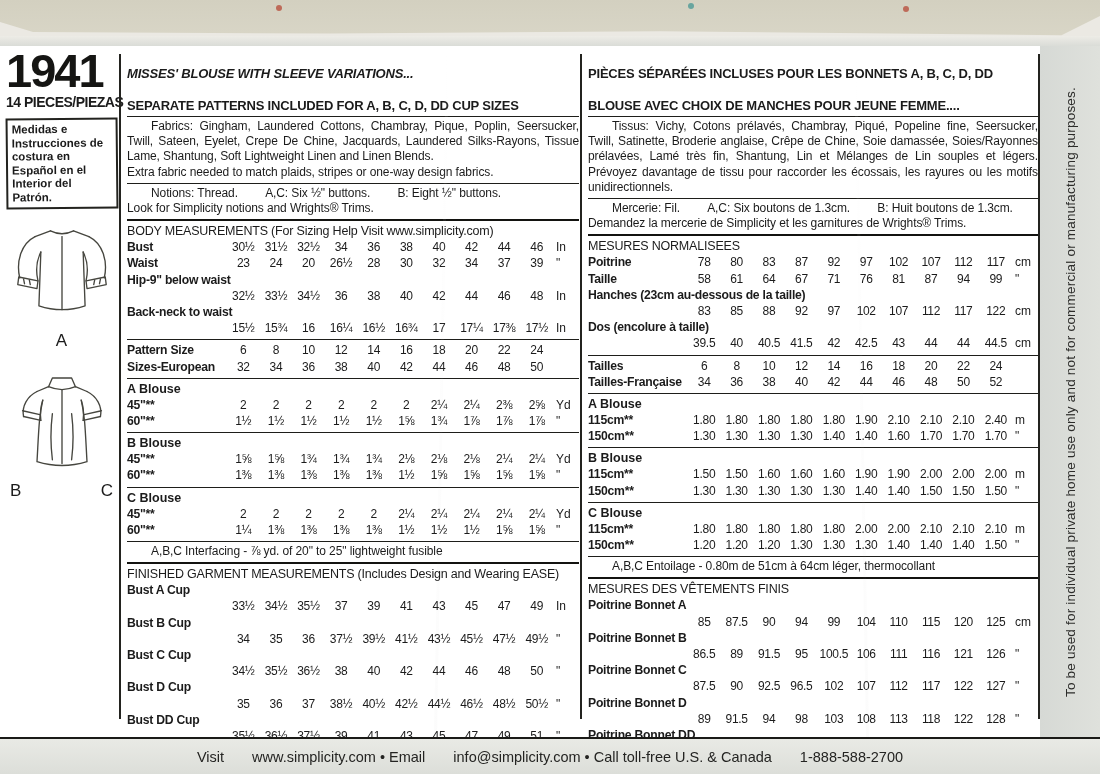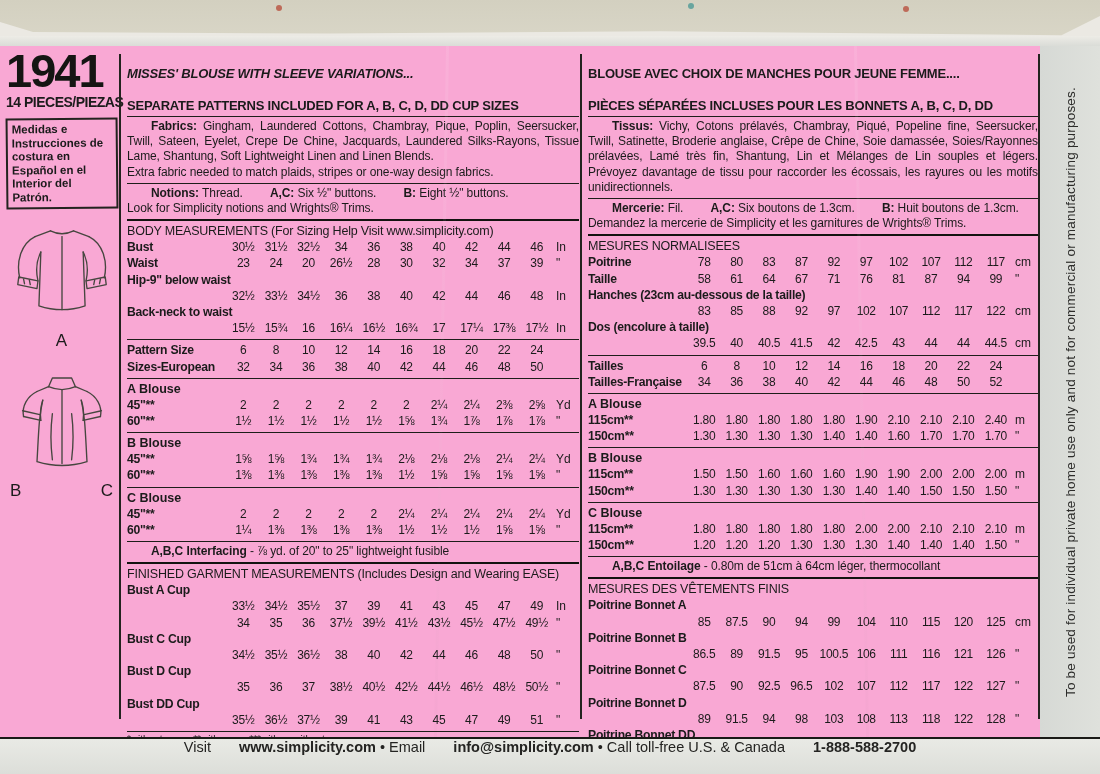--- a/index.html
+++ b/index.html
@@ -1,17 +1,17 @@
 <!DOCTYPE html>
 <html><head>
 <meta charset="utf-8">
 <style>
   html,body{margin:0;padding:0;}
   body{width:1100px;height:774px;overflow:hidden;background:#a8a9a5;font-family:"Liberation Sans",sans-serif;}
-  .envelope{position:relative;width:1100px;height:774px;background:#f9a8d4;color:#1b1b1b;}
+  .envelope{position:relative;width:1100px;height:774px;background:#ffffff;color:#1b1b1b;}
   
   .flap-zone{position:absolute;top:0;left:0;width:1100px;height:46px;background:#ebe9e3;}
   .flap{position:absolute;top:0;left:0;width:1100px;height:40px;background:linear-gradient(180deg,#d3d0c0,#d9d6c7);
         clip-path:polygon(0 0,100% 0,100% 40%,96.5% 88%,60% 78%,30% 84%,3% 80%,0 55%);}
   .flap-strip{position:absolute;top:36px;left:0;width:1100px;height:10px;background:linear-gradient(180deg,#edece6,#dadcd7);}
   .reg-dot{position:absolute;width:6px;height:6px;border-radius:50%;opacity:.8;}
   
   .content{position:absolute;top:46px;left:0;right:0;bottom:35px;}
   .vline{position:absolute;top:8px;bottom:20px;width:2px;background:#23231f;}
   .right-band{position:absolute;top:0;bottom:0;right:0;width:60px;background:linear-gradient(90deg,#d6d9d5,#dfe1dc);}
@@ -29,32 +29,32 @@
   svg.blouse path, svg.blouse line{stroke:#46463f;stroke-width:1.4;fill:none;stroke-linecap:round;stroke-linejoin:round;}
   
   .col{position:absolute;top:4px;width:452px;}
   #col-en{left:127px;} #col-fr{left:588px;width:450px;}
   .t1{font-size:13px;font-weight:800;line-height:15.5px;letter-spacing:-.2px;margin-top:16px;}
   .italic{font-style:italic;}
   .hr{border-top:1.5px solid #1e1e1a;margin:3px 0 2px 0;}
   .hr.thick{border-top:2.5px solid #131310;}
   .para{margin:0;font-size:12px;line-height:15.2px;letter-spacing:-.1px;}
   .just{text-align:justify;}
-  .seg-b{font-weight:700;padding-left:24px;}
+  .seg-b{font-weight:400;padding-left:24px;}
   .sec-title{font-size:12.5px;font-weight:400;line-height:16px;letter-spacing:-.2px;}
   .trow{display:grid;grid-template-columns:100px repeat(10,1fr) 26px;align-items:baseline;line-height:16.2px;font-size:12px;}
   .tlabel{font-weight:700;font-size:12.2px;white-space:nowrap;letter-spacing:-.25px;}
   .tlabel.full{grid-column:1/-1;}
   .tcell{text-align:center;white-space:nowrap;letter-spacing:-.3px;}
   .tunit{text-align:left;padding-left:3px;}
   .sec-header{font-weight:800;font-size:12.5px;line-height:16px;}
   .foot{font-size:10px;line-height:12px;white-space:pre;margin-top:1px;}
   
   .footer-bar{position:absolute;left:0;right:0;bottom:0;height:35px;background:linear-gradient(180deg,#e9eae5,#dcded9);
-              border-top:2px solid #1a1a17;display:flex;justify-content:center;font-size:14.5px;color:#242422;}
+              border-top:2px solid #1a1a17;display:flex;align-items:center;justify-content:center;font-size:14.5px;color:#242422;}
   
   .crease{position:absolute;pointer-events:none;background:linear-gradient(120deg,rgba(255,255,255,.25),rgba(0,0,0,.04));opacity:.35;}
 </style>
 </head>
 <body>
 
 <div class="envelope">
 
   <div class="flap-zone">
     <div class="flap"></div>
@@ -336,20 +336,23 @@
             <span class="tcell">37</span>
             <span class="tcell">39</span>
             <span class="tcell">41</span>
             <span class="tcell">43</span>
             <span class="tcell">45</span>
             <span class="tcell">47</span>
             <span class="tcell">49</span>
             <span class="tunit">In</span>
           </div>
           <div class="trow">
+            <span class="tlabel full">Bust B Cup</span>
+          </div>
+          <div class="trow">
             <span class="tlabel"></span>
             <span class="tcell">34</span>
             <span class="tcell">35</span>
             <span class="tcell">36</span>
             <span class="tcell">37½</span>
             <span class="tcell">39½</span>
             <span class="tcell">41½</span>
             <span class="tcell">43½</span>
             <span class="tcell">45½</span>
             <span class="tcell">47½</span>
@@ -406,22 +409,22 @@
             <span class="tcell">49</span>
             <span class="tcell">51</span>
             <span class="tunit">"</span>
           </div>
         </div>
       <div class="hr"></div>
       <div class="foot">*without nap    **with nap    ***with or without nap</div>
     </section>
 
     <section class="col" id="col-fr">
+      <div class="t1">PIÈCES SÉPARÉES INCLUSES POUR LES BONNETS A, B, C, D, DD</div>
       <div class="t1">BLOUSE AVEC CHOIX DE MANCHES POUR JEUNE FEMME....</div>
-      <div class="t1">PIÈCES SÉPARÉES INCLUSES POUR LES BONNETS A, B, C, D, DD</div>
       <div class="hr"></div>
       <p class="para just"><span class="seg seg-b">Tissus: </span><span class="seg">Vichy, Cotons prélavés, Chambray, Piqué, Popeline fine, Seersucker, Twill, Satinette, Broderie anglaise, Crêpe de Chine, Soie damassée, Soies/Rayonnes prélavées, Lamé très fin, Shantung, Lin et Mélanges de Lin souples et légers. Prévoyez davantage de tissu pour raccorder les écossais, les rayures ou les motifs unidirectionnels.</span></p>
       <div class="hr"></div>
       <p class="para"><span class="seg seg-b">Mercerie: </span><span class="seg">Fil. </span><span class="seg seg-b">A,C:</span><span class="seg"> Six boutons de 1.3cm. </span><span class="seg seg-b">B:</span><span class="seg"> Huit boutons de 1.3cm.</span></p>
       <p class="para">Demandez la mercerie de Simplicity et les garnitures de Wrights® Trims.</p>
       <div class="hr thick"></div>
       <div class="sec-title">MESURES NORMALISEES</div>
       <div>
           <div class="trow">
             <span class="tlabel">Poitrine</span>

